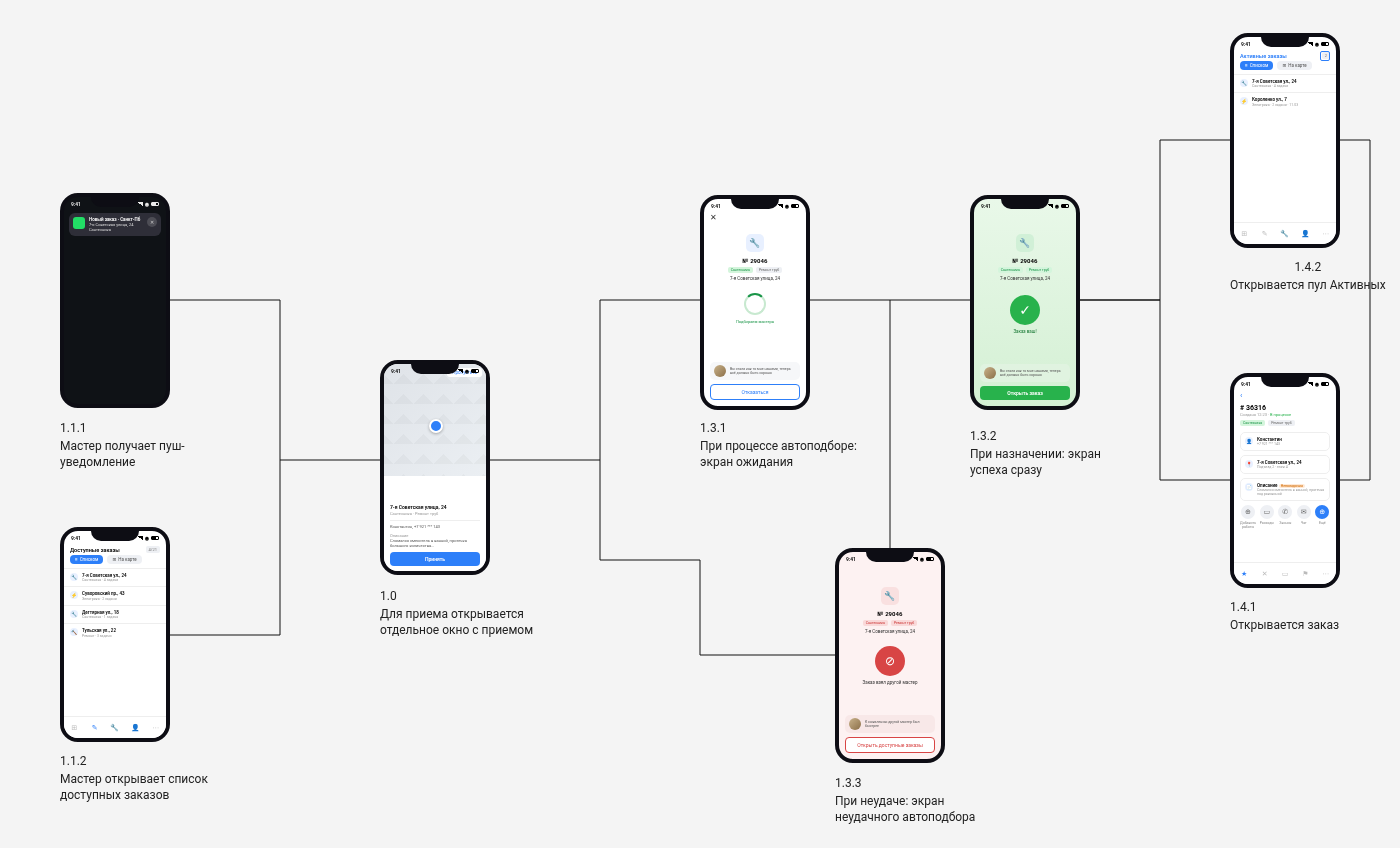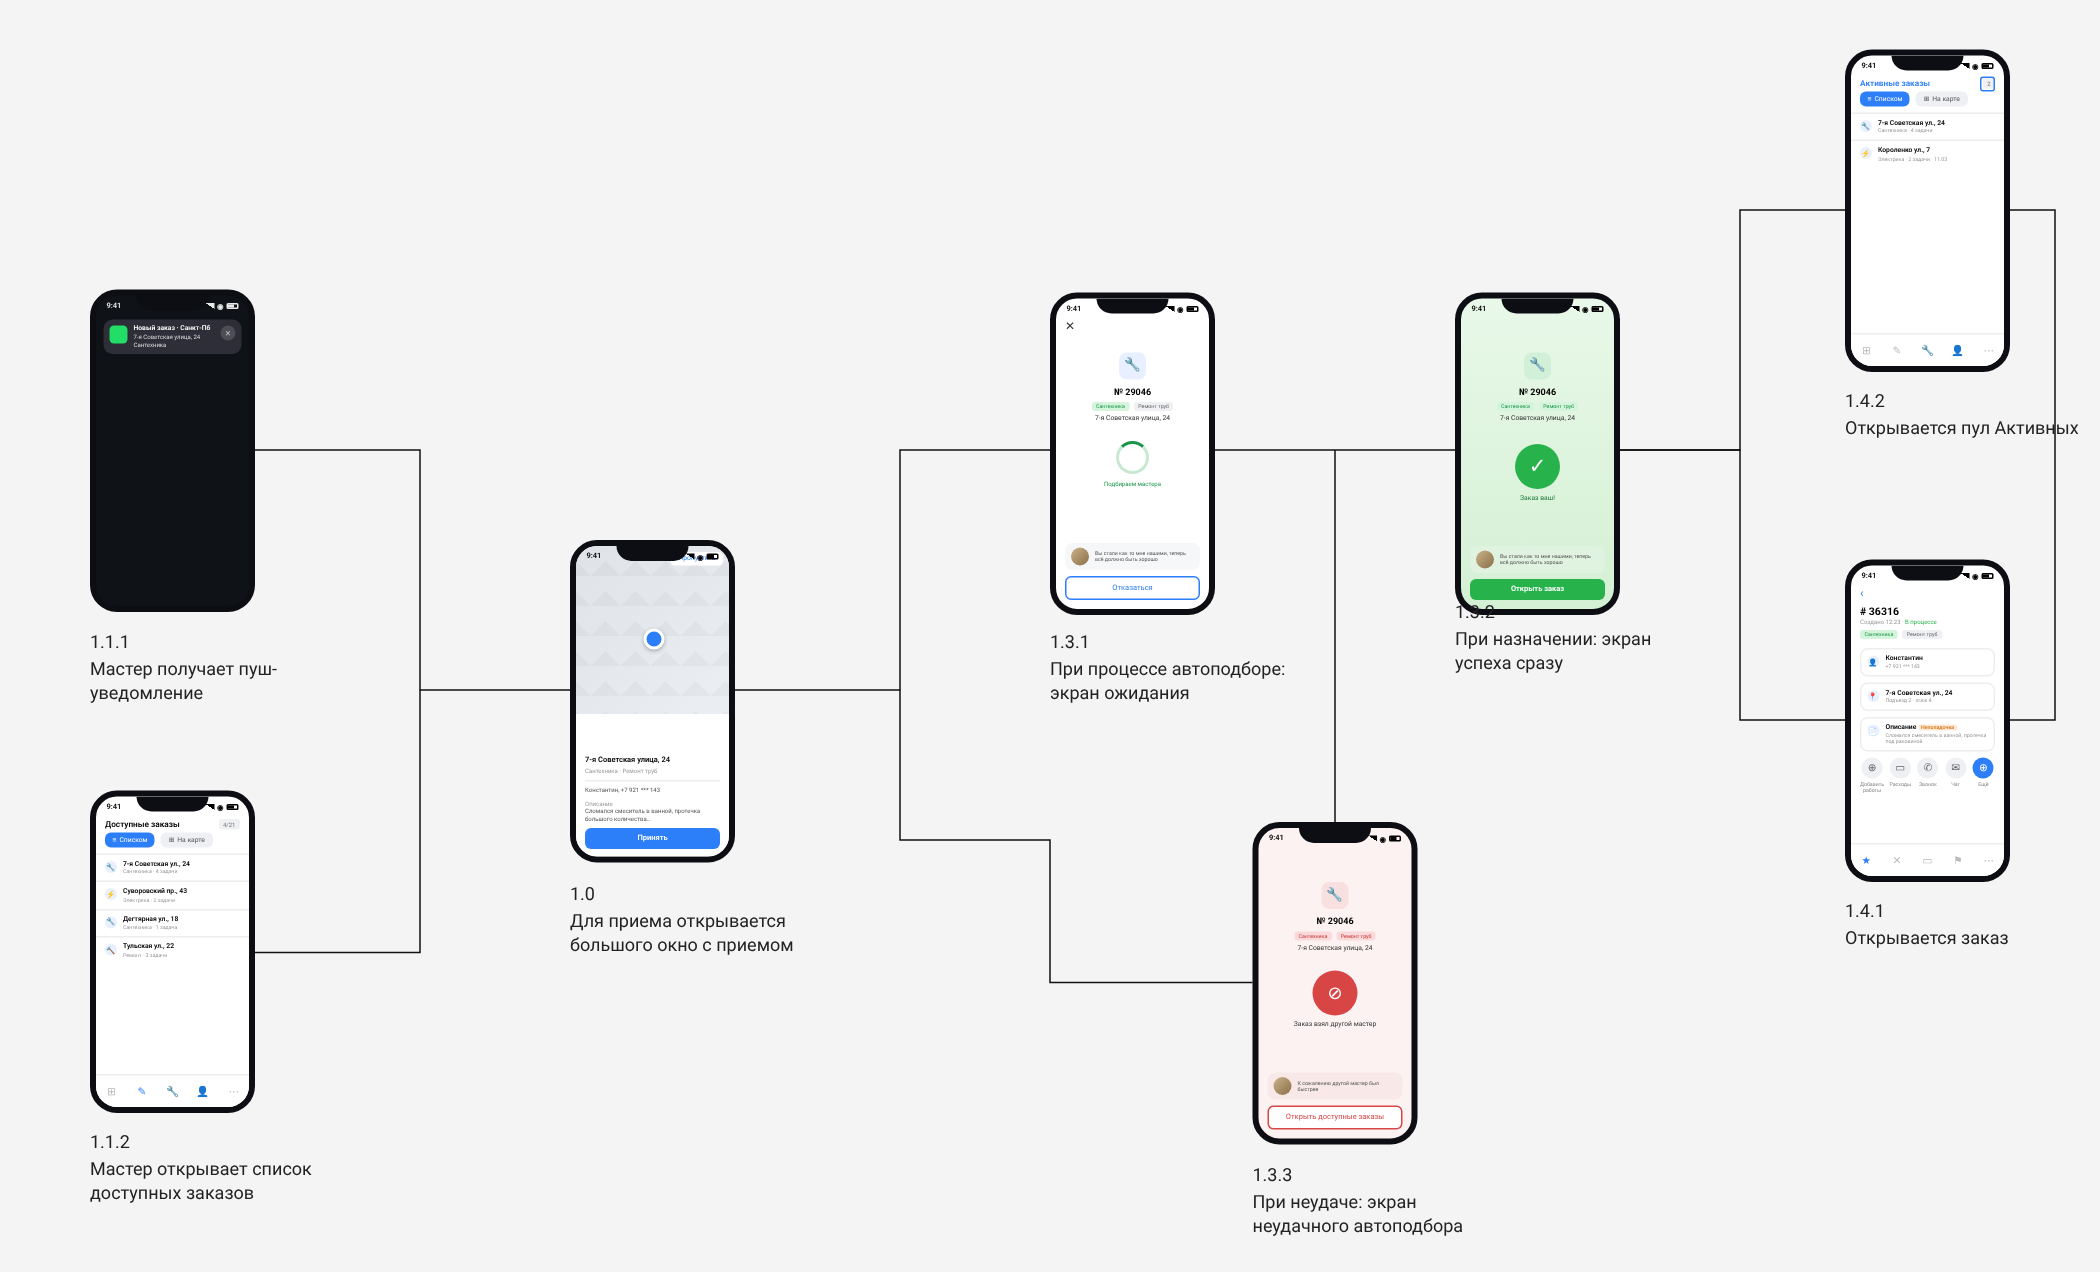--- a/index.html
+++ b/index.html
@@ -293,21 +293,21 @@
     <div class="bssub">Сантехника · Ремонт труб</div>
     <div class="bsline"></div>
     <div class="bsdesc">Константин, +7 921 *** 143</div>
     <div class="bssub" style="margin-top:3px;">Описание</div>
     <div class="bsdesc">Сломался смеситель в ванной, протечка большого количества…</div>
     <div class="bsbtn">Принять</div>
   </div>
 </div>
 <div class="caption" style="left:380px; top:588px;">
   <span class="num">1.0</span>
-  <span>Для приема открывается большого окно с приемом</span>
+  <span>Для приема открывается отдельное окно с приемом</span>
 </div>
 
 <div class="phone p131">
   <div class="notch"></div>
   <div class="statusbar">
       <span>9:41</span>
       <span class="statusicons">
         <span class="sig"></span>
         <span class="wifi">◉</span>
         <span class="batt"></span>
@@ -360,21 +360,21 @@
     <div class="succtxt">Заказ ваш!</div>
   </div>
   <div class="botarea">
     <div class="helper">
       <div class="hav"></div>
       <div class="htxt">Вы стали как то мне нашими, теперь всё должно быть хорошо</div>
     </div>
     <div class="grnbtn">Открыть заказ</div>
   </div>
 </div>
-<div class="caption" style="left:970px; top:400px;">
+<div class="caption" style="left:970px; top:428px;">
   <span class="num">1.3.2</span>
   <span>При назначении: экран успеха сразу</span>
 </div>
 
 <div class="phone p133">
   <div class="notch"></div>
   <div class="statusbar">
       <span>9:41</span>
       <span class="statusicons">
         <span class="sig"></span>
@@ -440,21 +440,21 @@
       </div>
     </div>
   <div class="bottomnav">
     <div class="bnitem">⊞</div>
     <div class="bnitem">✎</div>
     <div class="bnitem act">🔧</div>
     <div class="bnitem">👤</div>
     <div class="bnitem">⋯</div>
   </div>
 </div>
-<div class="caption" style="left:1230px; top:259px;">
+<div class="caption" style="left:1230px; top:259px;text-align:center;">
   <span class="num">1.4.2</span>
   <span>Открывается пул Активных</span>
 </div>
 
 <div class="phone p141">
   <div class="notch"></div>
   <div class="statusbar">
       <span>9:41</span>
       <span class="statusicons">
         <span class="sig"></span>

